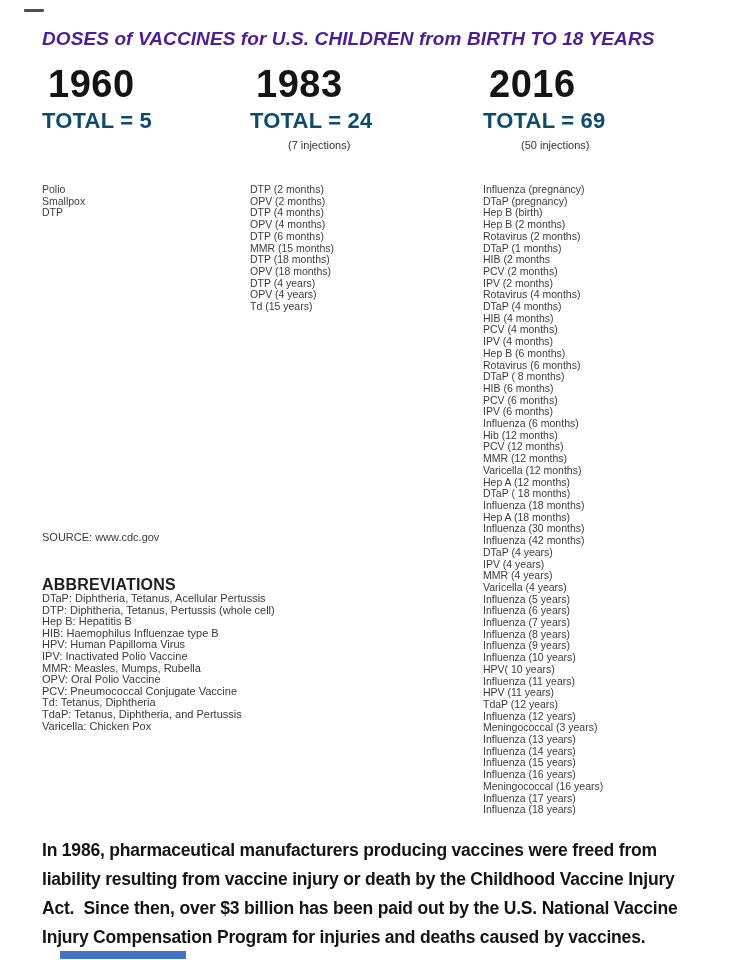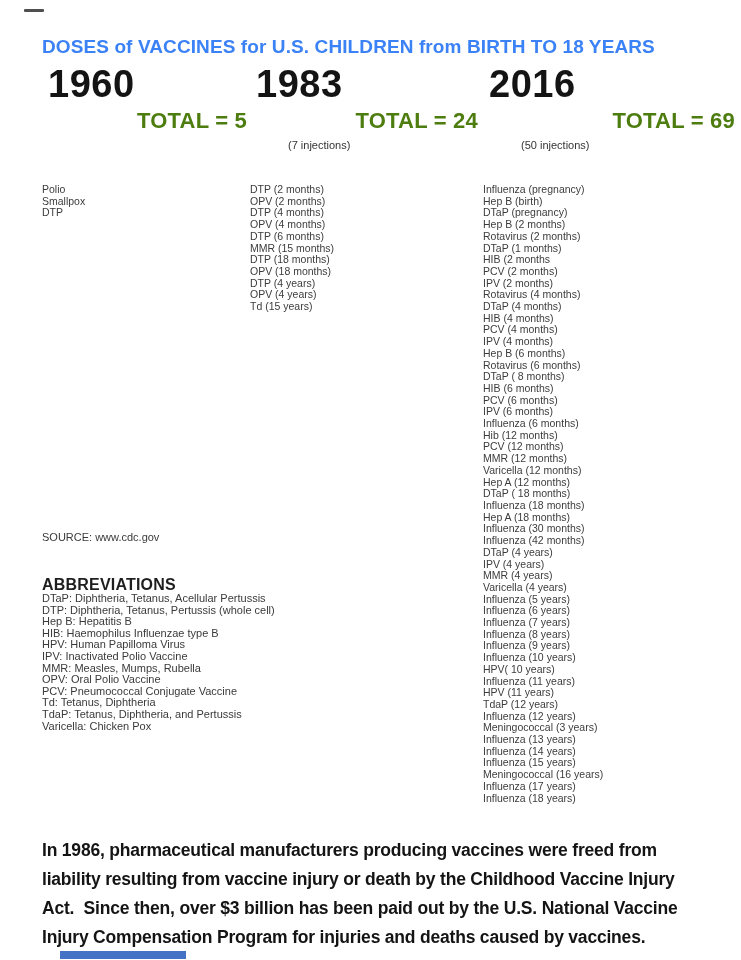--- a/index.html
+++ b/index.html
@@ -14,35 +14,35 @@
     width: 741px; height: 960px;
     background: #ffffff;
     overflow: hidden;
   }
   .artifact-dash {
     position: absolute; left: 24px; top: 9px;
     width: 20px; height: 3px;
     background: #4f4f4f; border-radius: 1px;
   }
   .title {
-    position: absolute; left: 42px; top: 36px;
-    font-size: 19px; font-weight: bold; color: #3b82f6;
-    letter-spacing: 0.1px; white-space: nowrap;
+    position: absolute; left: 42px; top: 28px;
+    font-size: 19px; font-weight: bold; color: #4c1d95;
+    letter-spacing: 0.1px; white-space: nowrap; font-style: italic;
   }
   .col { position: absolute; top: 64px; }
   .col-1 { left: 42px;  width: 205px; }
   .col-2 { left: 250px; width: 228px; }
   .col-3 { left: 483px; width: 252px; }
   .year {
     font-size: 38px; font-weight: bold; color: #141414;
     line-height: 40px; padding-left: 6px; letter-spacing: 0.5px;
   }
   .total {
-    font-size: 22px; font-weight: bold; color: #4d7c0f;
-    line-height: 26px; margin-top: 4px; letter-spacing: 0.2px; text-align: right;
+    font-size: 22px; font-weight: bold; color: #0c4a6e;
+    line-height: 26px; margin-top: 4px; letter-spacing: 0.2px;
   }
   .inj {
     font-size: 11px; color: #343434; line-height: 13px;
     margin-top: 5px; min-height: 13px; padding-left: 2px; margin-left: 36px;
   }
   .vlist {
     margin-top: 32px;
     font-size: 10.5px; color: #3c3c3c; line-height: 11.7px;
   }
   .vitem { white-space: nowrap; }
@@ -107,22 +107,22 @@
         <div class="vitem">Td (15 years)</div>
       </div>
   </div>
 
   <div class="col col-3">
     <div class="year">2016</div>
     <div class="total">TOTAL = 69</div>
     <div class="inj">(50 injections)</div>
     <div class="vlist">
         <div class="vitem">Influenza (pregnancy)</div>
+        <div class="vitem">DTaP (pregnancy)</div>
         <div class="vitem">Hep B (birth)</div>
-        <div class="vitem">DTaP (pregnancy)</div>
         <div class="vitem">Hep B (2 months)</div>
         <div class="vitem">Rotavirus (2 months)</div>
         <div class="vitem">DTaP (1 months)</div>
         <div class="vitem">HIB (2 months</div>
         <div class="vitem">PCV (2 months)</div>
         <div class="vitem">IPV (2 months)</div>
         <div class="vitem">Rotavirus (4 months)</div>
         <div class="vitem">DTaP (4 months)</div>
         <div class="vitem">HIB (4 months)</div>
         <div class="vitem">PCV (4 months)</div>
@@ -156,20 +156,21 @@
         <div class="vitem">Influenza (10 years)</div>
         <div class="vitem">HPV( 10 years)</div>
         <div class="vitem">Influenza (11 years)</div>
         <div class="vitem">HPV (11 years)</div>
         <div class="vitem">TdaP (12 years)</div>
         <div class="vitem">Influenza (12 years)</div>
         <div class="vitem">Meningococcal (3 years)</div>
         <div class="vitem">Influenza (13 years)</div>
         <div class="vitem">Influenza (14 years)</div>
         <div class="vitem">Influenza (15 years)</div>
+        <div class="vitem">Influenza (16 years)</div>
         <div class="vitem">Meningococcal (16 years)</div>
         <div class="vitem">Influenza (17 years)</div>
         <div class="vitem">Influenza (18 years)</div>
       </div>
   </div>
 
   <div class="source">SOURCE: www.cdc.gov</div>
 
   <div class="abbr">
     <div class="abbr-heading">ABBREVIATIONS</div>

